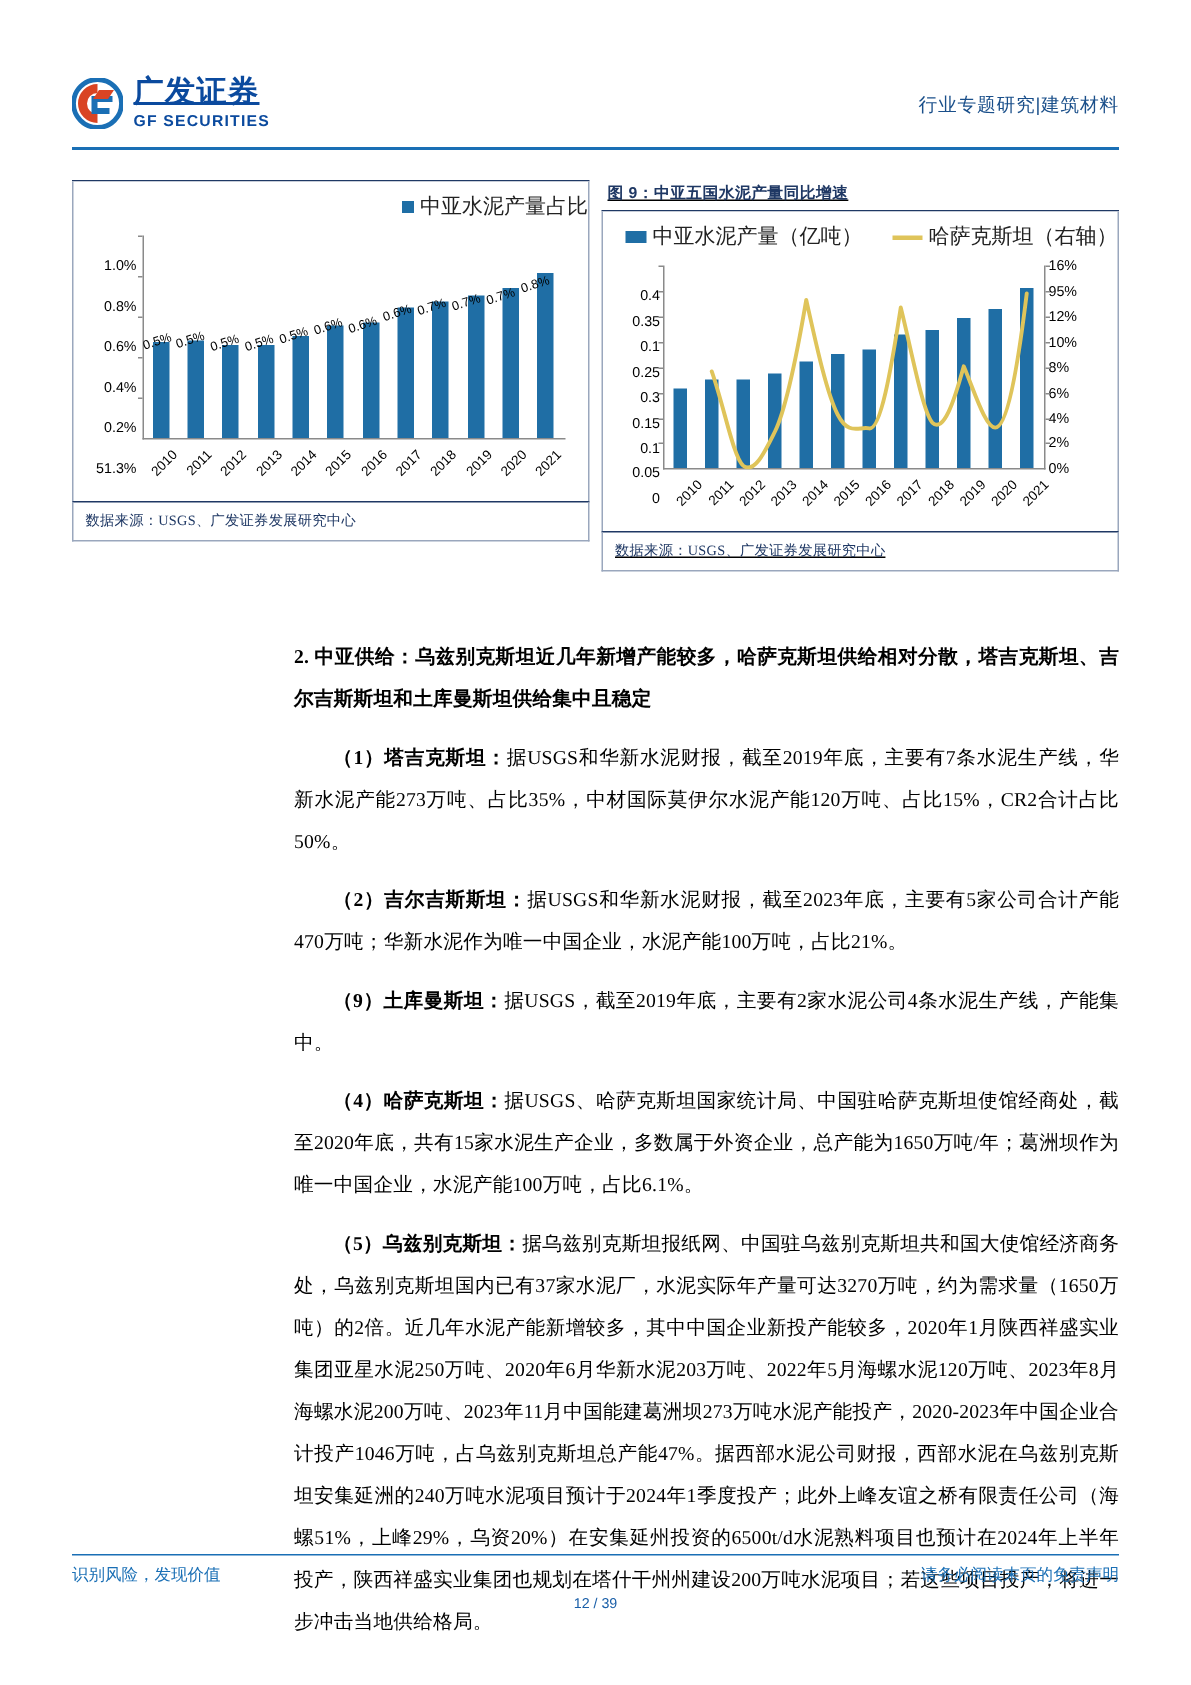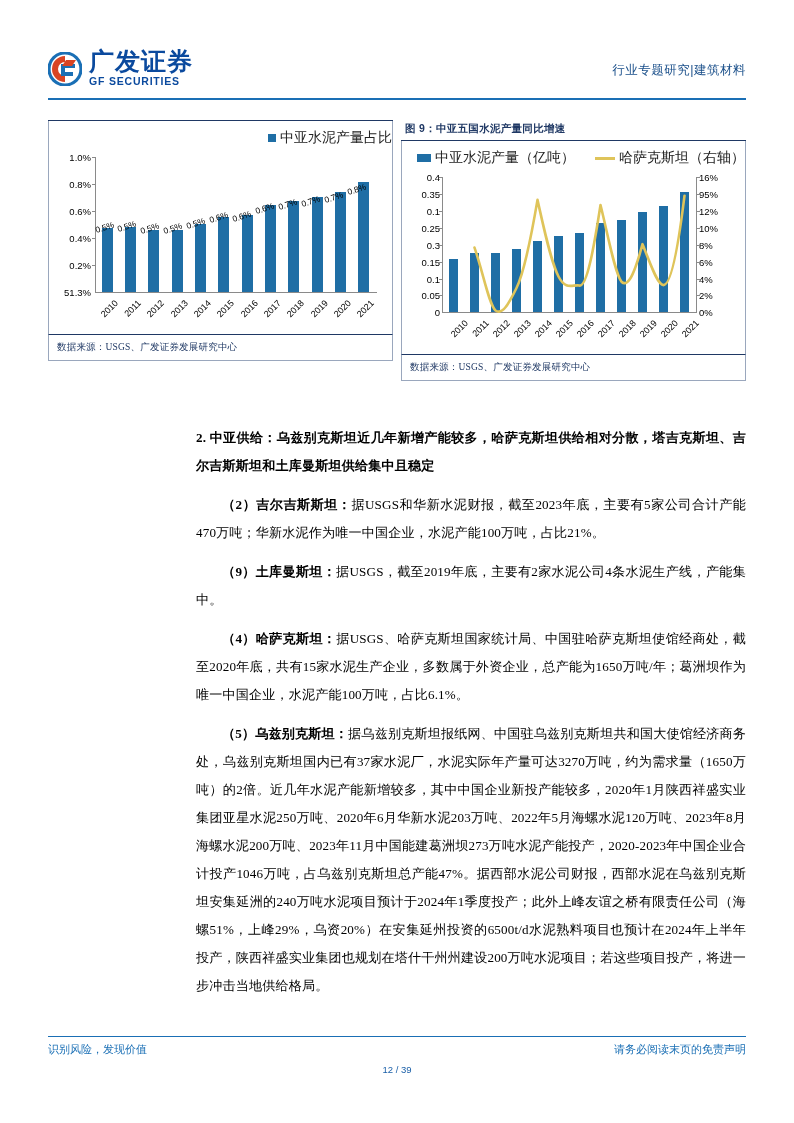--- a/index.html
+++ b/index.html
@@ -10,32 +10,32 @@
     color:#000;
     position:relative;
     overflow:hidden;
   }
   .page { position:relative; width:794px; height:1123px; }
 
   
   .header { position:absolute; left:48px; top:46px; width:698px; height:52px; }
   .logo-wrap { position:absolute; left:0; top:4px; display:flex; align-items:center; }
   .logo-mark { width:34px; height:34px; position:relative; margin-right:7px; }
-  .logo-text-cn { font-family:"Liberation Sans", sans-serif; font-weight:bold; font-size:25px;
-      color:#0b4a9e; letter-spacing:1px; line-height:23px; }
+  .logo-text-cn { font-family:"Liberation Sans", sans-serif; font-weight:bold; font-size:20px;
+      color:#0b4a9e; letter-spacing:1px; line-height:23px;text-decoration:underline; }
   .logo-text-en { font-family:"Liberation Sans", sans-serif; font-weight:bold; font-size:10.5px;
       color:#0b4a9e; letter-spacing:0.8px; line-height:12px; margin-top:2px; }
   .header-right { position:absolute; right:0; top:16px; font-family:"Liberation Sans", sans-serif;
       font-size:12.5px; color:#1a4f8a; letter-spacing:0.5px; }
   .header-rule { position:absolute; left:0; top:52px; width:698px; height:1.6px; background:#1a6fb5; }
 
   
   .figbox { position:absolute; top:120px; width:345px; }
   .figbox.left { left:48px; }
-  .figbox.right { left:401px; }
+  .figbox.right { left:401px;text-decoration:underline; }
   .fig-title { font-family:"Liberation Sans", sans-serif; font-weight:bold; font-size:10.5px;
       color:#1f3864; padding:2px 0 4px 4px; letter-spacing:0.3px; }
   .fig-title-rule { height:1.4px; background:#1f3864; width:100%; }
   .fig-body { border-left:1px solid #9aa7bd; border-right:1px solid #9aa7bd;
       height:213px; position:relative; background:#fff; }
   .fig-src { border:1px solid #9aa7bd; border-top:1px solid #1f3864; height:25px;
       font-family:"Liberation Serif", serif; font-size:9.5px; color:#1f3864;
       display:flex; align-items:center; padding-left:8px; letter-spacing:0.2px; }
 
   
@@ -43,21 +43,21 @@
   .legend { position:absolute; top:8px; left:0; right:0; display:flex;
       justify-content:flex-end; gap:20px; font-size:14px; color:#222;
       font-family:"Liberation Serif", serif; }
   .legend-item { display:flex; align-items:center; gap:4px; }
   .lg-box { width:8px; height:8px; background:#1f6ea5; display:inline-block; }
   .lg-line { width:20px; height:3px; background:#dfc45a; display:inline-block; }
   .plot { position:absolute; }
   .axis-line { position:absolute; background:#8a8a8a; }
   .tick { position:absolute; background:#8a8a8a; height:1px; width:3px; }
   .ylab { position:absolute; font-size:9.5px; text-align:right;
-      font-family:"Liberation Sans", sans-serif; color:#000; white-space:nowrap; }
+      font-family:"Liberation Sans", sans-serif; color:#000; white-space:nowrap;margin-top:20px; }
   .ylab-r { position:absolute; font-size:9.5px; text-align:left;
       font-family:"Liberation Sans", sans-serif; color:#000; white-space:nowrap; }
   .bar { position:absolute; background:#1f6ea5; bottom:0; }
   .xlab { position:absolute; font-size:9px; font-family:"Liberation Sans", sans-serif;
       color:#000; transform:rotate(-45deg); transform-origin:right top; white-space:nowrap;
       text-align:right; }
   .dlab { position:absolute; font-size:8.5px; font-family:"Liberation Sans", sans-serif;
       color:#000; transform:rotate(-18deg); transform-origin:left bottom; white-space:nowrap; }
 
   
@@ -262,20 +262,21 @@
         <div class="xlab" style="left:229px; top:177px; width:42px;">2020</div>
         <div class="xlab" style="left:250px; top:177px; width:42px;">2021</div>
       </div>
     </div>
     <div class="fig-src">数据来源：USGS、广发证券发展研究中心</div>
   </div>
 
   <div class="content">
     <p class="para heading">2. 中亚供给：乌兹别克斯坦近几年新增产能较多，哈萨克斯坦供给相对分散，塔吉克斯坦、吉尔吉斯斯坦和土库曼斯坦供给集中且稳定</p>
 
+    <p class="para indent"><b>（1）塔吉克斯坦：</b><span>据USGS和华新水泥财报，截至2019年底，主要有7条水泥生产线，华新水泥产能273万吨、占比35%，中材国际莫伊尔水泥产能120万吨、占比15%，CR2合计占比50%。</span></p>
 
     <p class="para indent"><b>（2）吉尔吉斯斯坦：</b><span>据USGS和华新水泥财报，截至2023年底，主要有5家公司合计产能470万吨；华新水泥作为唯一中国企业，水泥产能100万吨，占比21%。</span></p>
 
     <p class="para indent"><b>（9）土库曼斯坦：</b><span>据USGS，截至2019年底，主要有2家水泥公司4条水泥生产线，产能集中。</span></p>
 
     <p class="para indent"><b>（4）哈萨克斯坦：</b><span>据USGS、哈萨克斯坦国家统计局、中国驻哈萨克斯坦使馆经商处，截至2020年底，共有15家水泥生产企业，多数属于外资企业，总产能为1650万吨/年；葛洲坝作为唯一中国企业，水泥产能100万吨，占比6.1%。</span></p>
 
     <p class="para indent"><b>（5）乌兹别克斯坦：</b><span>据乌兹别克斯坦报纸网、中国驻乌兹别克斯坦共和国大使馆经济商务处，乌兹别克斯坦国内已有37家水泥厂，水泥实际年产量可达3270万吨，约为需求量（1650万吨）的2倍。近几年水泥产能新增较多，其中中国企业新投产能较多，2020年1月陕西祥盛实业集团亚星水泥250万吨、2020年6月华新水泥203万吨、2022年5月海螺水泥120万吨、2023年8月海螺水泥200万吨、2023年11月中国能建葛洲坝273万吨水泥产能投产，2020-2023年中国企业合计投产1046万吨，占乌兹别克斯坦总产能47%。据西部水泥公司财报，西部水泥在乌兹别克斯坦安集延洲的240万吨水泥项目预计于2024年1季度投产；此外上峰友谊之桥有限责任公司（海螺51%，上峰29%，乌资20%）在安集延州投资的6500t/d水泥熟料项目也预计在2024年上半年投产，陕西祥盛实业集团也规划在塔什干州州建设200万吨水泥项目；若这些项目投产，将进一步冲击当地供给格局。</span></p>
   </div>
 

